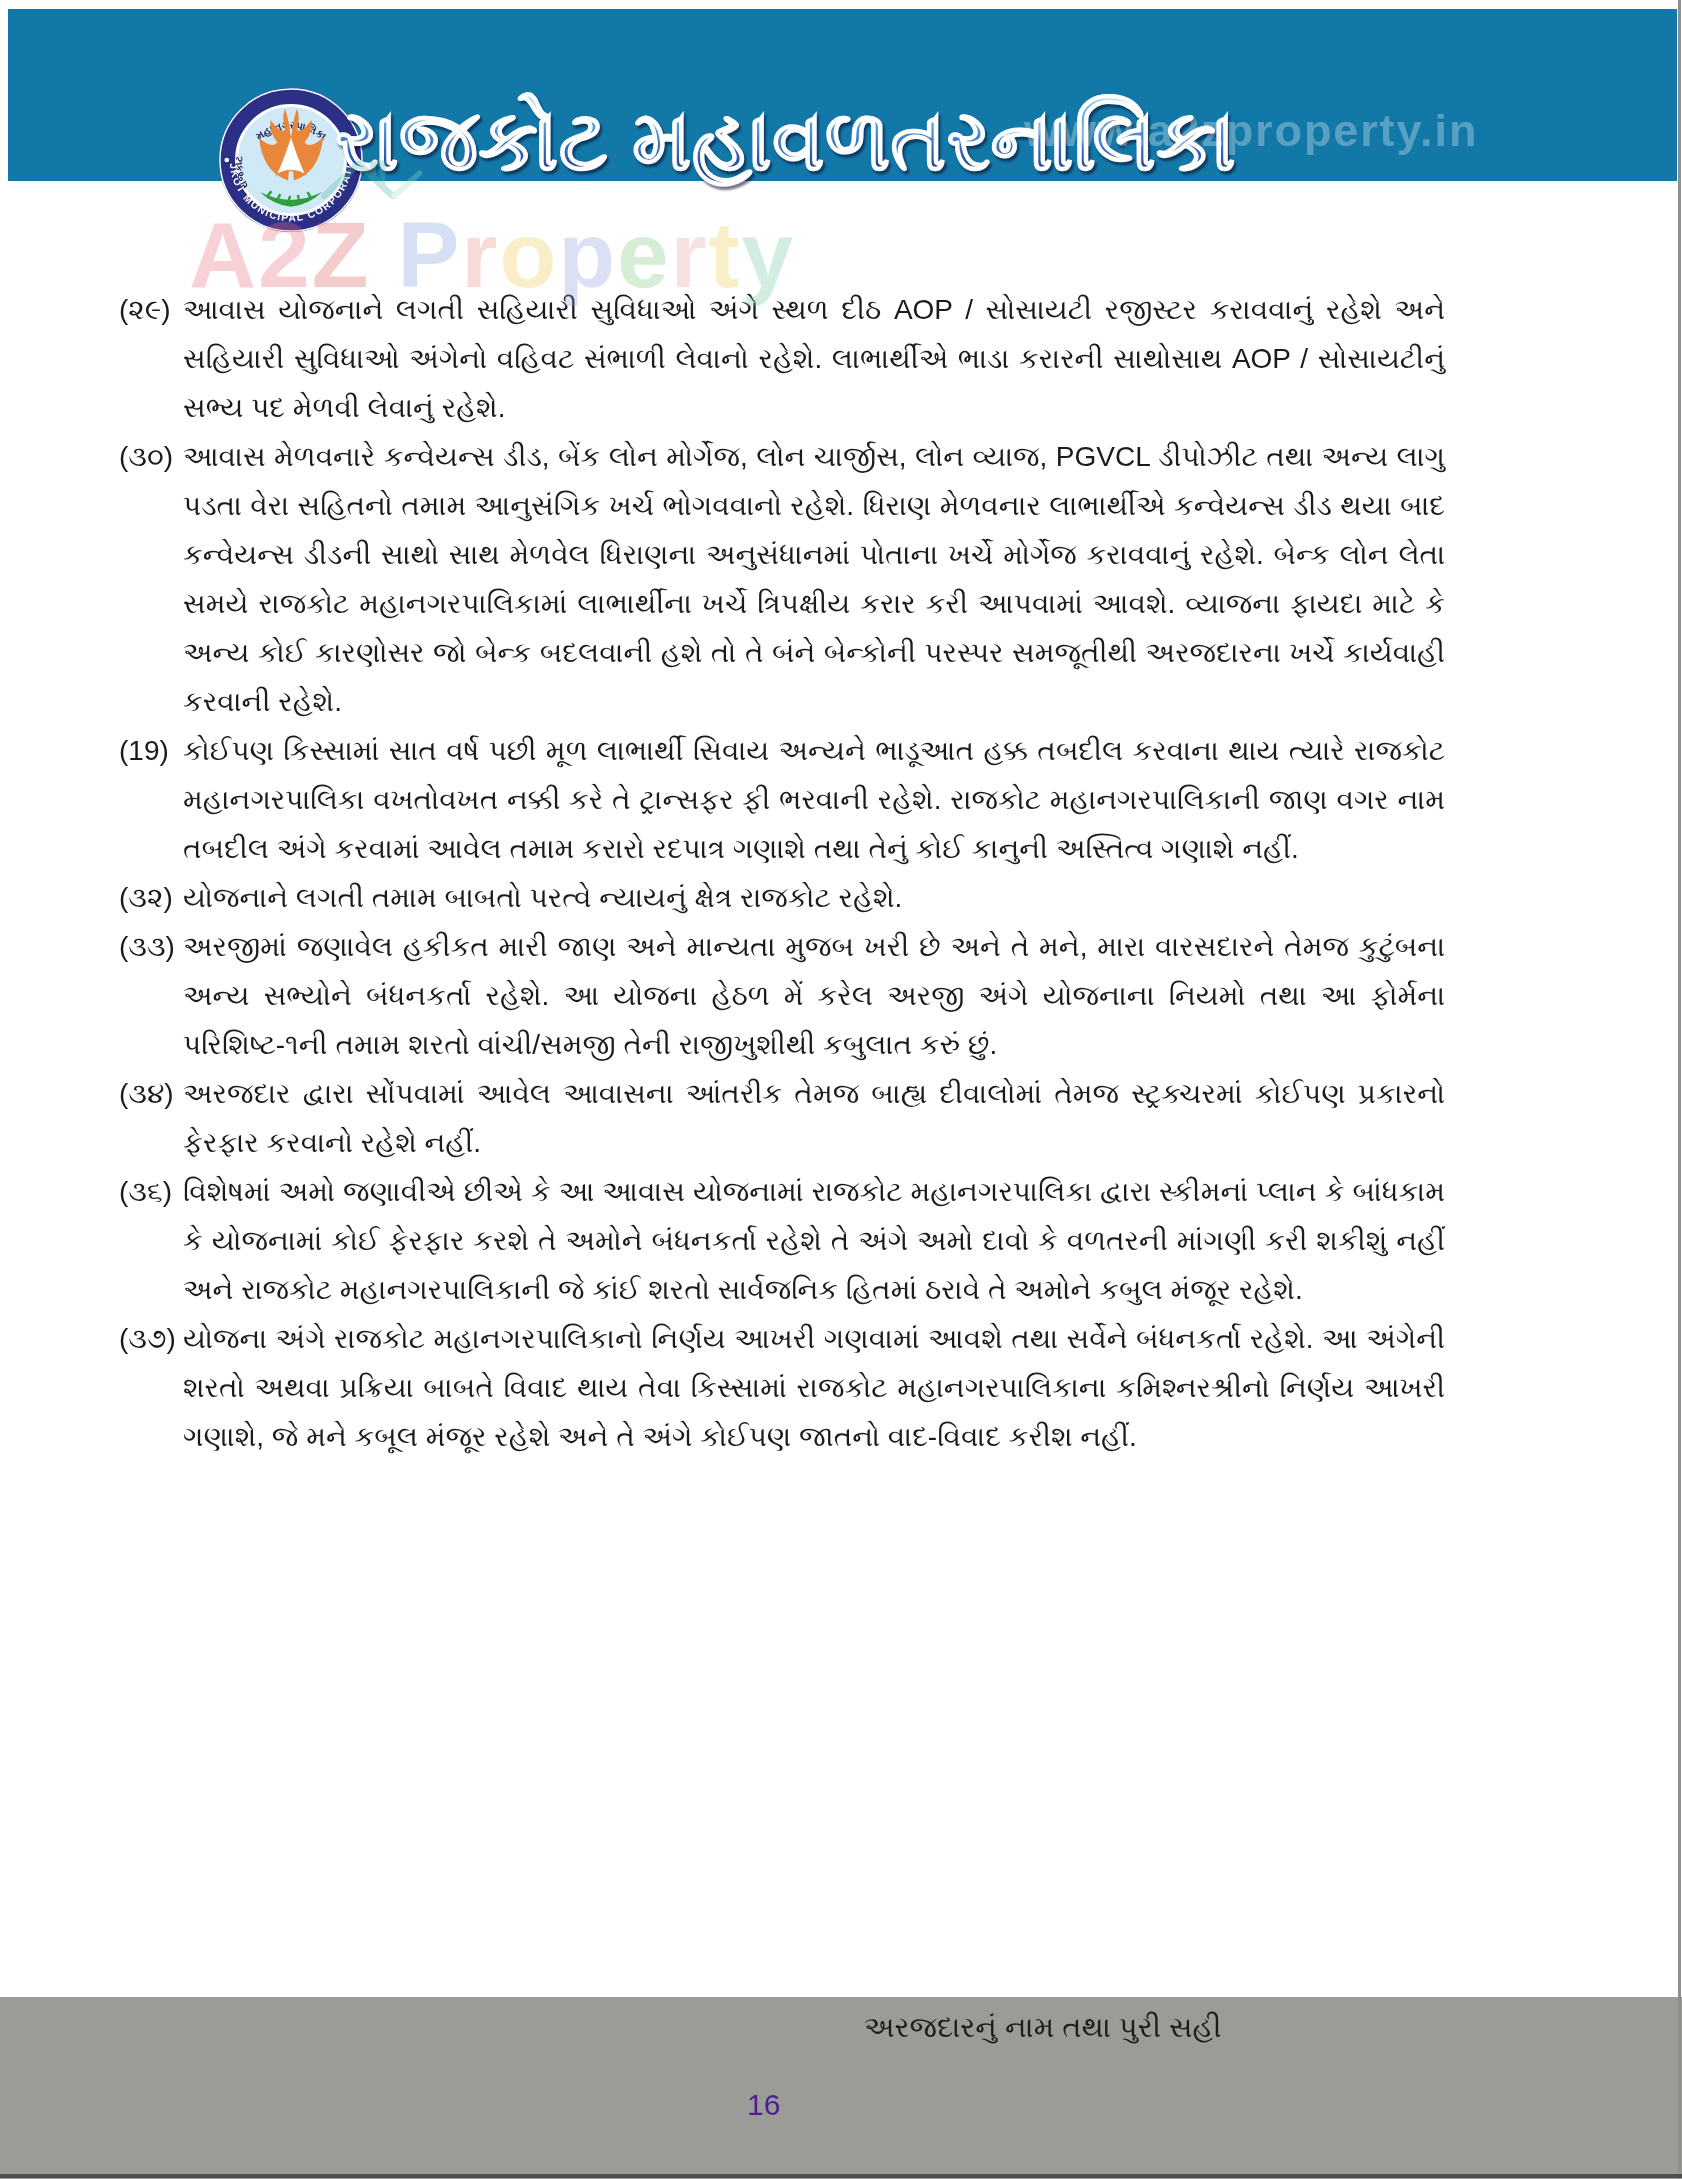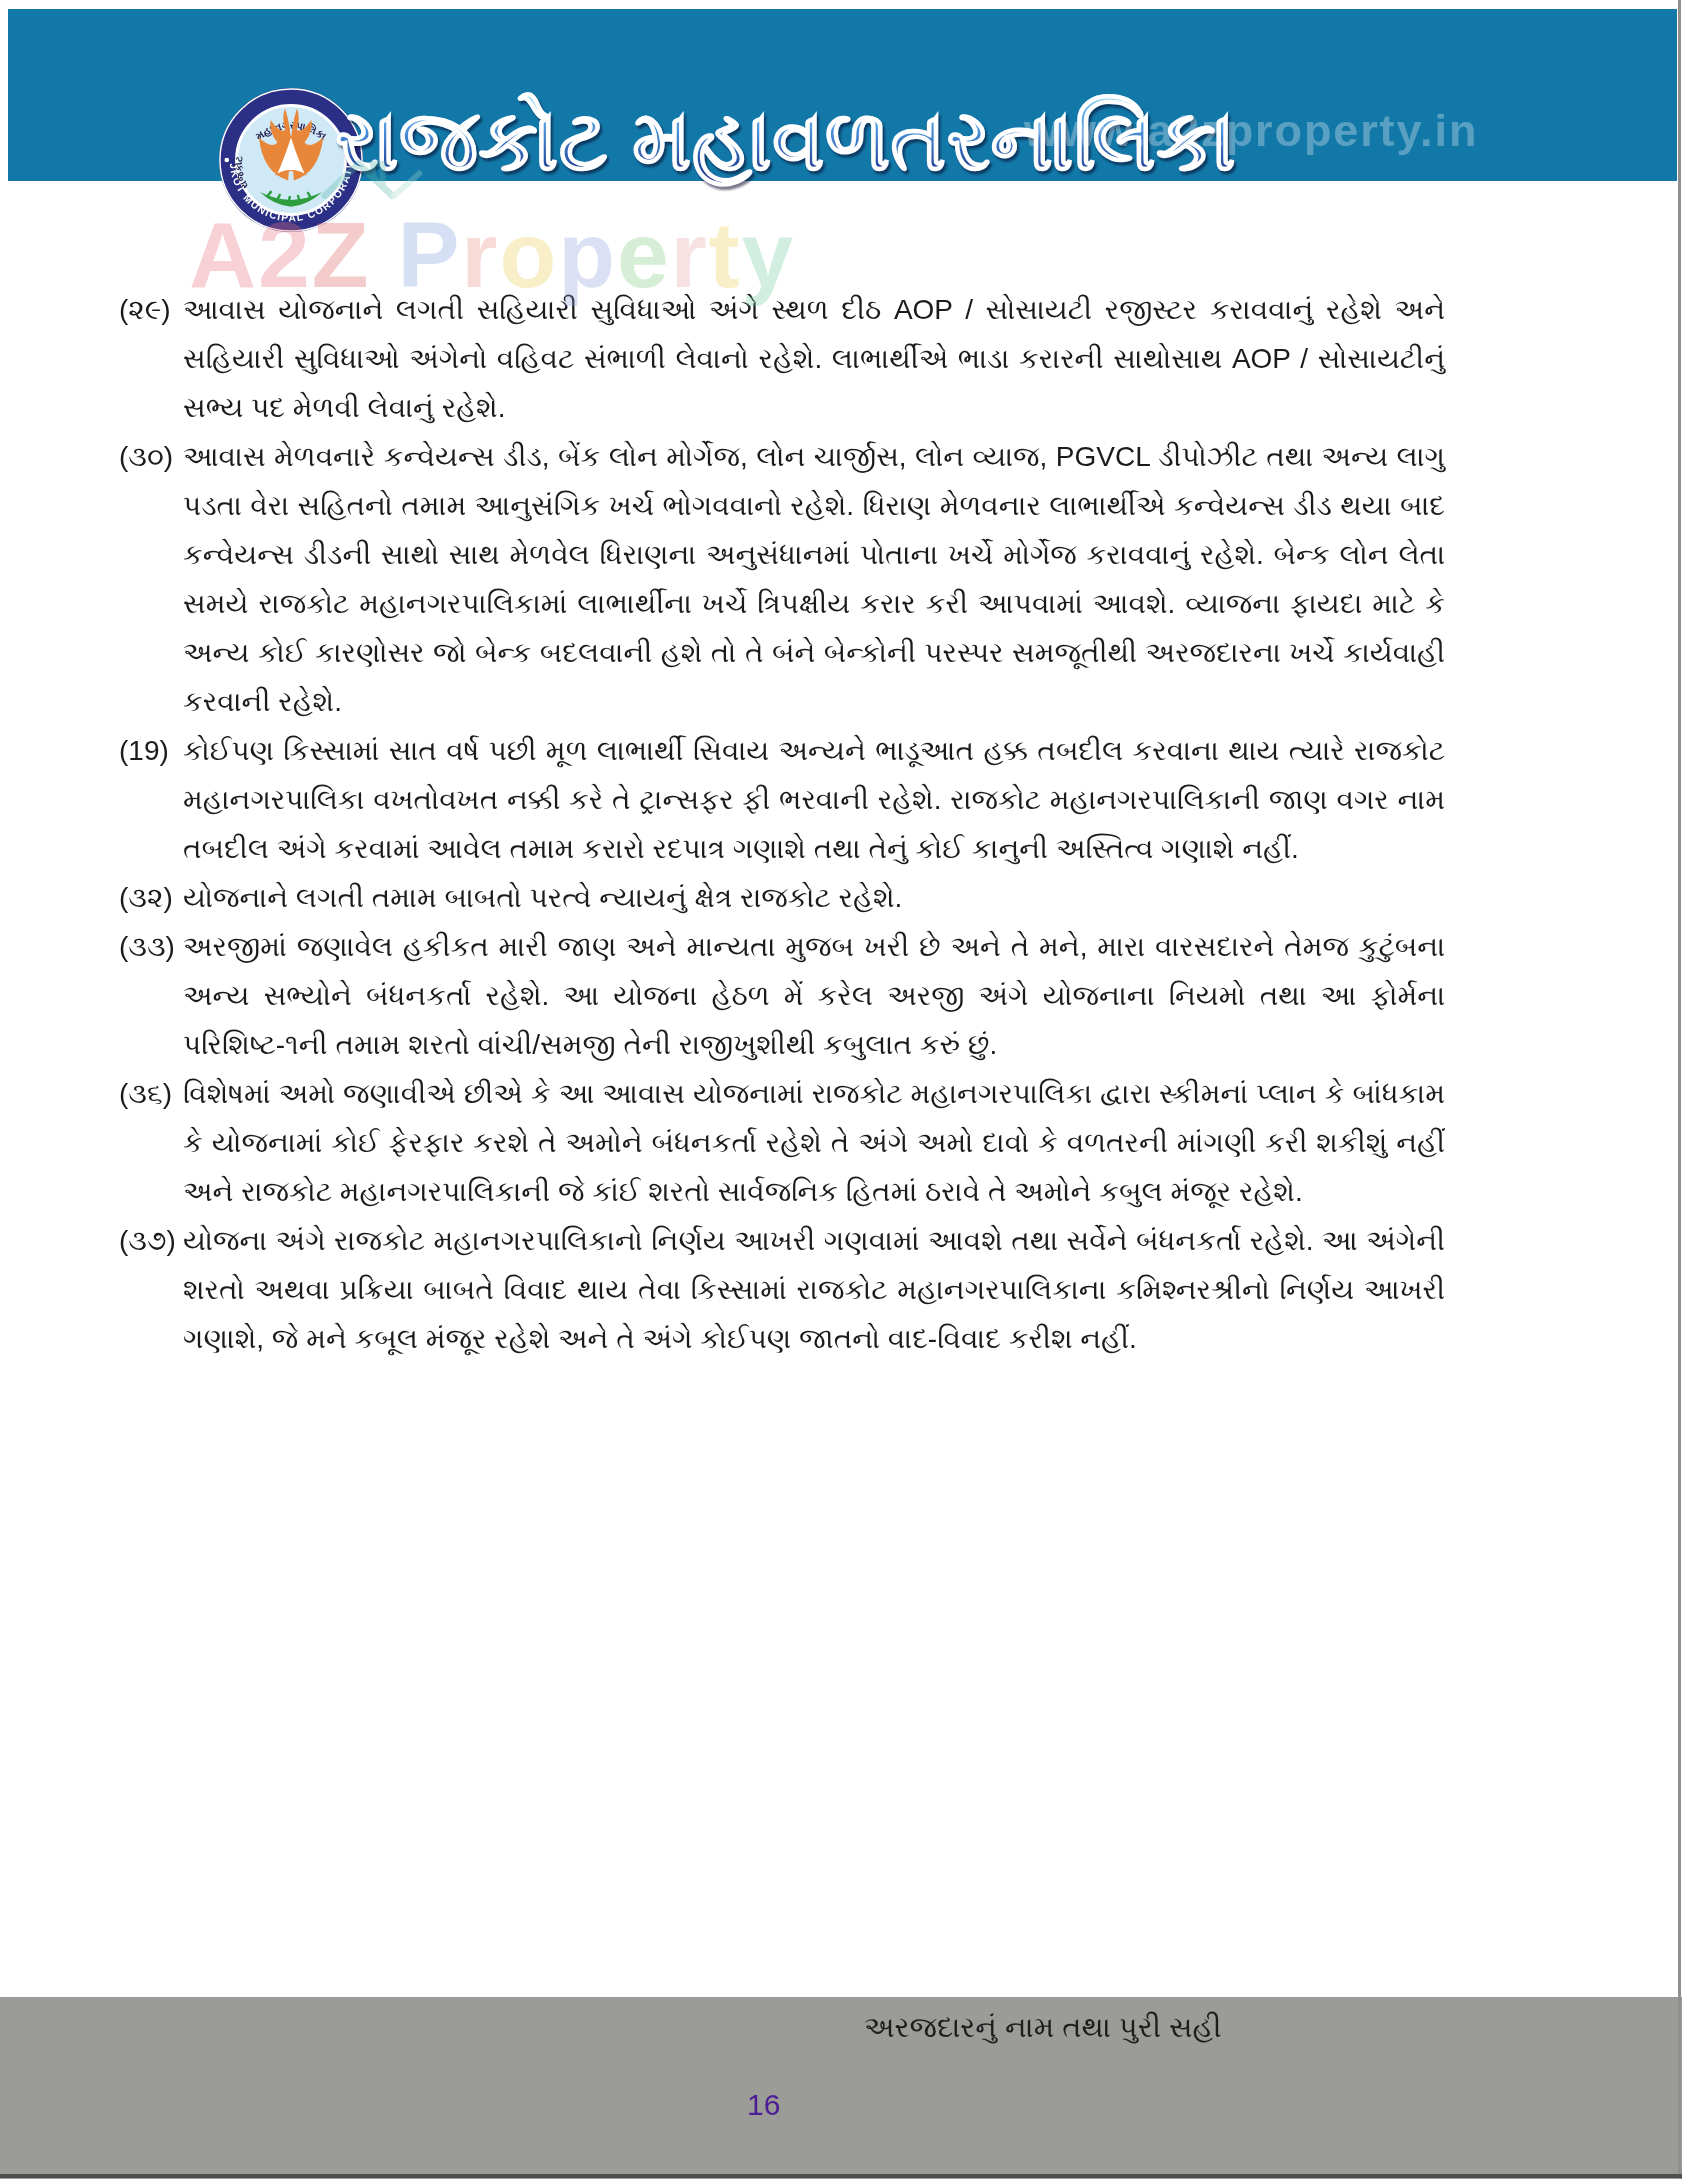--- a/index.html
+++ b/index.html
@@ -185,20 +185,24 @@
     <div class="term-row">
       <span class="term-num">(૩૨)</span>
       <span class="term-text">યોજનાને લગતી તમામ બાબતો પરત્વે ન્યાયનું ક્ષેત્ર રાજકોટ રહેશે.</span>
     </div>
 
     <div class="term-row">
       <span class="term-num">(૩૩)</span>
       <span class="term-text">અરજીમાં જણાવેલ હકીકત મારી જાણ અને માન્યતા મુજબ ખરી છે અને તે મને, મારા વારસદારને તેમજ કુટુંબના અન્ય સભ્યોને બંધનકર્તા રહેશે. આ યોજના હેઠળ મેં કરેલ અરજી અંગે યોજનાના નિયમો તથા આ ફોર્મના પરિશિષ્ટ-૧ની તમામ શરતો વાંચી/સમજી તેની રાજીખુશીથી કબુલાત કરું છું.</span>
     </div>
 
+    <div class="term-row">
+      <span class="term-num">(૩૪)</span>
+      <span class="term-text">અરજદાર દ્વારા સોંપવામાં આવેલ આવાસના આંતરીક તેમજ બાહ્ય દીવાલોમાં તેમજ સ્ટ્રક્ચરમાં કોઈપણ પ્રકારનો ફેરફાર કરવાનો રહેશે નહીં.</span>
+    </div>
 
 
     <div class="term-row">
       <span class="term-num">(૩૬)</span>
       <span class="term-text">વિશેષમાં અમો જણાવીએ છીએ કે આ આવાસ યોજનામાં રાજકોટ મહાનગરપાલિકા દ્વારા સ્કીમનાં પ્લાન કે બાંધકામ કે યોજનામાં કોઈ ફેરફાર કરશે તે અમોને બંધનકર્તા રહેશે તે અંગે અમો દાવો કે વળતરની માંગણી કરી શકીશું નહીં અને રાજકોટ મહાનગરપાલિકાની જે કાંઈ શરતો સાર્વજનિક હિતમાં ઠરાવે તે અમોને કબુલ મંજૂર રહેશે.</span>
     </div>
 
     <div class="term-row">
       <span class="term-num">(૩૭)</span>
       <span class="term-text">યોજના અંગે રાજકોટ મહાનગરપાલિકાનો નિર્ણય આખરી ગણવામાં આવશે તથા સર્વેને બંધનકર્તા રહેશે. આ અંગેની શરતો અથવા પ્રક્રિયા બાબતે વિવાદ થાય તેવા કિસ્સામાં રાજકોટ મહાનગરપાલિકાના કમિશ્નરશ્રીનો નિર્ણય આખરી ગણાશે, જે મને કબૂલ મંજૂર રહેશે અને તે અંગે કોઈપણ જાતનો વાદ-વિવાદ કરીશ નહીં.</span>

